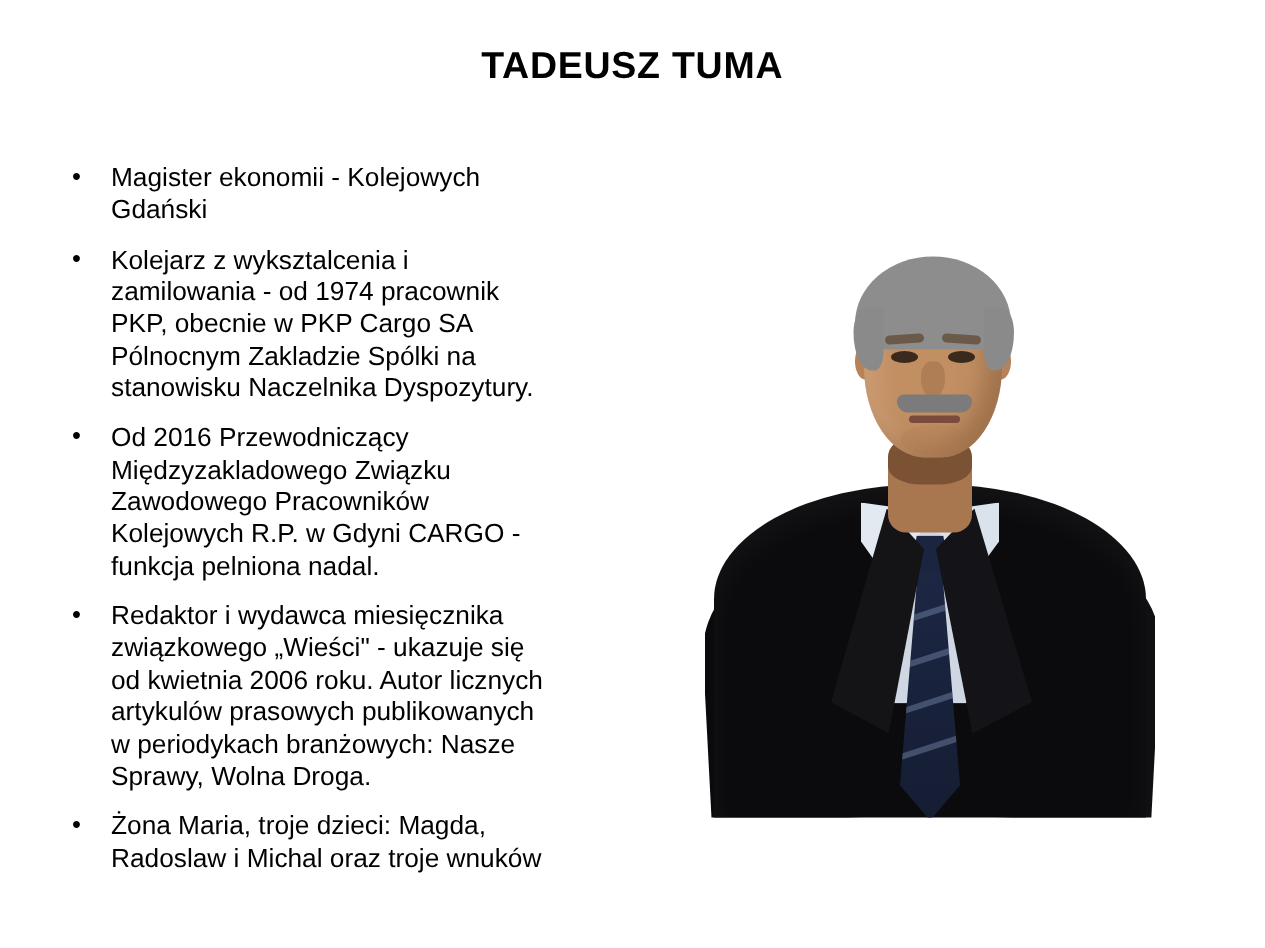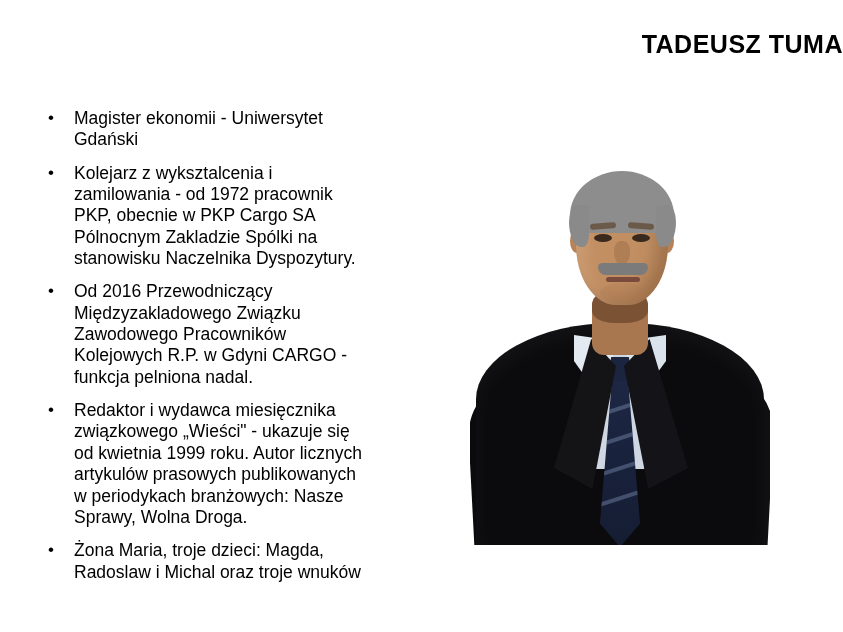--- a/index.html
+++ b/index.html
@@ -18,21 +18,21 @@
   .slide {
     position: absolute;
     inset: 0;
     background: #ffffff;
   }
   .slide-title {
     position: absolute;
     top: 30px;
     left: 0;
     width: 843px;
-    text-align: right;
+    text-align: center;
     font-size: 25px;
     font-weight: bold;
     letter-spacing: 0.5px;
     color: #000000;
   }
   .bullet-list {
     position: absolute;
     top: 108px;
     left: 38px;
     width: 420px;
@@ -325,44 +325,44 @@
 </head>
 <body>
 
 <div class="slide">
 
   <div class="slide-title">TADEUSZ TUMA</div>
 
   <ul class="bullet-list">
     <li class="bullet-item">
       <span class="bullet-dot">•</span>
-      <span class="bullet-text">Magister ekonomii - Uniwersytet
+      <span class="bullet-text">Magister ekonomii - Kolejowych
 Gdański</span>
     </li>
     <li class="bullet-item">
       <span class="bullet-dot">•</span>
       <span class="bullet-text">Kolejarz z wyksztalcenia i
-zamilowania - od 1972 pracownik
+zamilowania - od 1974 pracownik
 PKP, obecnie w PKP Cargo SA
 Pólnocnym Zakladzie Spólki na
 stanowisku Naczelnika Dyspozytury.</span>
     </li>
     <li class="bullet-item">
       <span class="bullet-dot">•</span>
       <span class="bullet-text">Od 2016 Przewodniczący
 Międzyzakladowego Związku
 Zawodowego Pracowników
 Kolejowych R.P. w Gdyni CARGO -
 funkcja pelniona nadal.</span>
     </li>
     <li class="bullet-item">
       <span class="bullet-dot">•</span>
       <span class="bullet-text">Redaktor i wydawca miesięcznika
 związkowego „Wieści" - ukazuje się
-od kwietnia 1999 roku. Autor licznych
+od kwietnia 2006 roku. Autor licznych
 artykulów prasowych publikowanych
 w periodykach branżowych: Nasze
 Sprawy, Wolna Droga.</span>
     </li>
     <li class="bullet-item">
       <span class="bullet-dot">•</span>
       <span class="bullet-text">Żona Maria, troje dzieci: Magda,
 Radoslaw i Michal oraz troje wnuków</span>
     </li>
   </ul>

